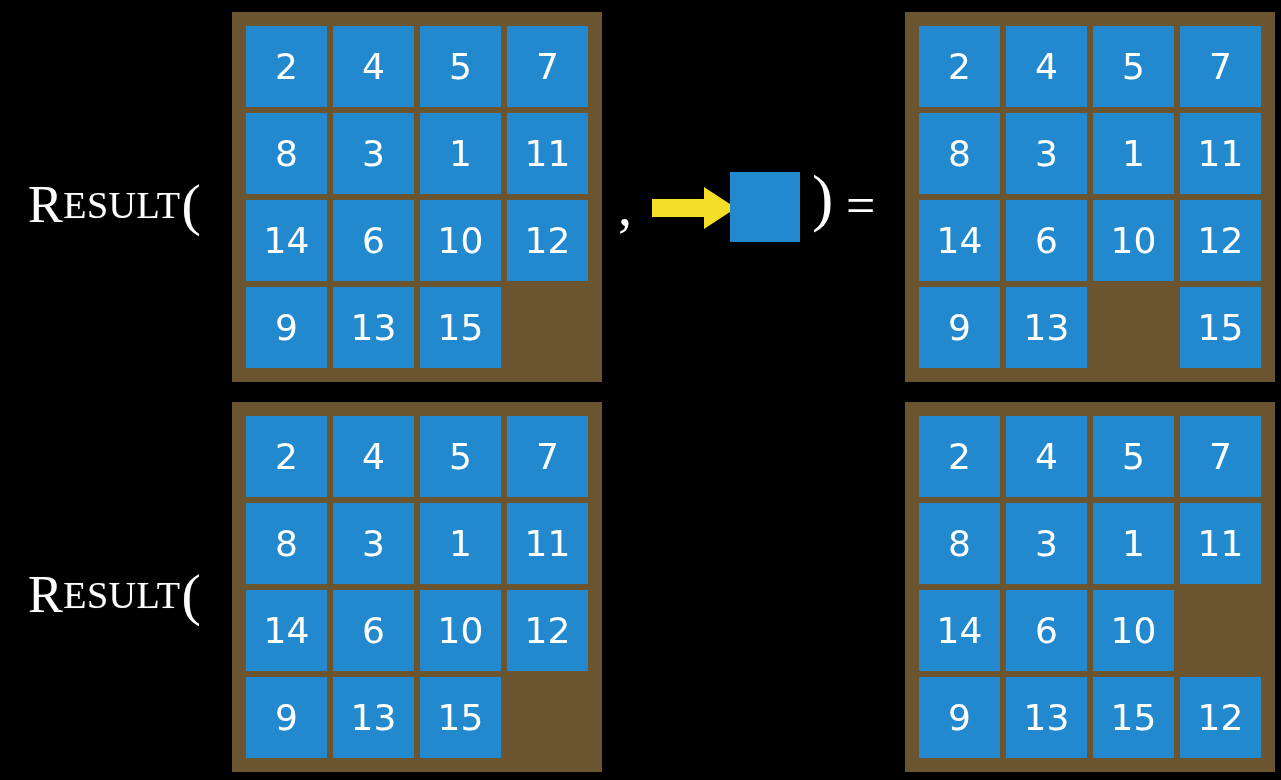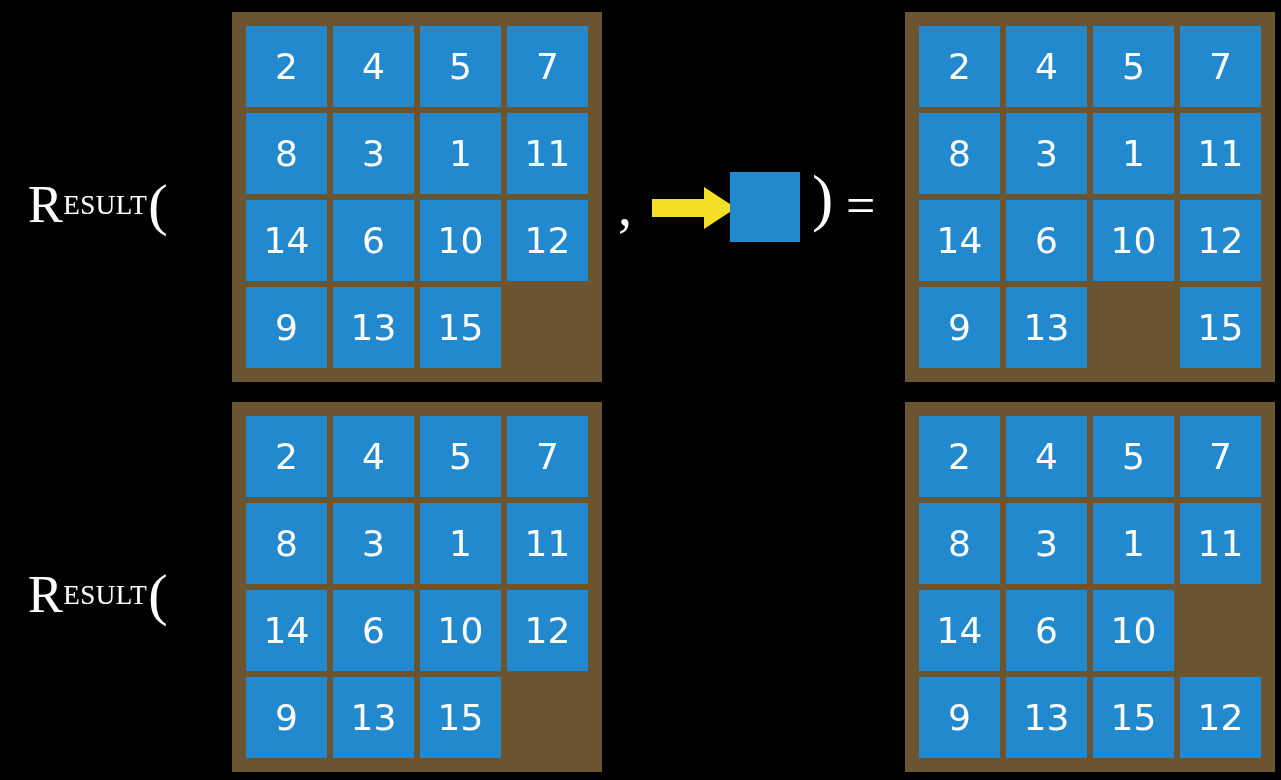--- a/index.html
+++ b/index.html
@@ -44,21 +44,21 @@
     font-family: "Liberation Serif", "DejaVu Serif", serif;
     white-space: nowrap;
     text-shadow: 0 0 1px rgba(255,255,255,0.35);
   }
   .result-label .cap {
     font-size: 52px;
     line-height: 1;
     letter-spacing: 0.5px;
   }
   .result-label .small {
-    font-size: 27px;
+    font-size: 38px;
     line-height: 1;
     letter-spacing: 0.5px;
   }
   .result-label .paren {
     font-size: 58px;
     line-height: 1;
     margin-left: 1px;
   }
 
   

